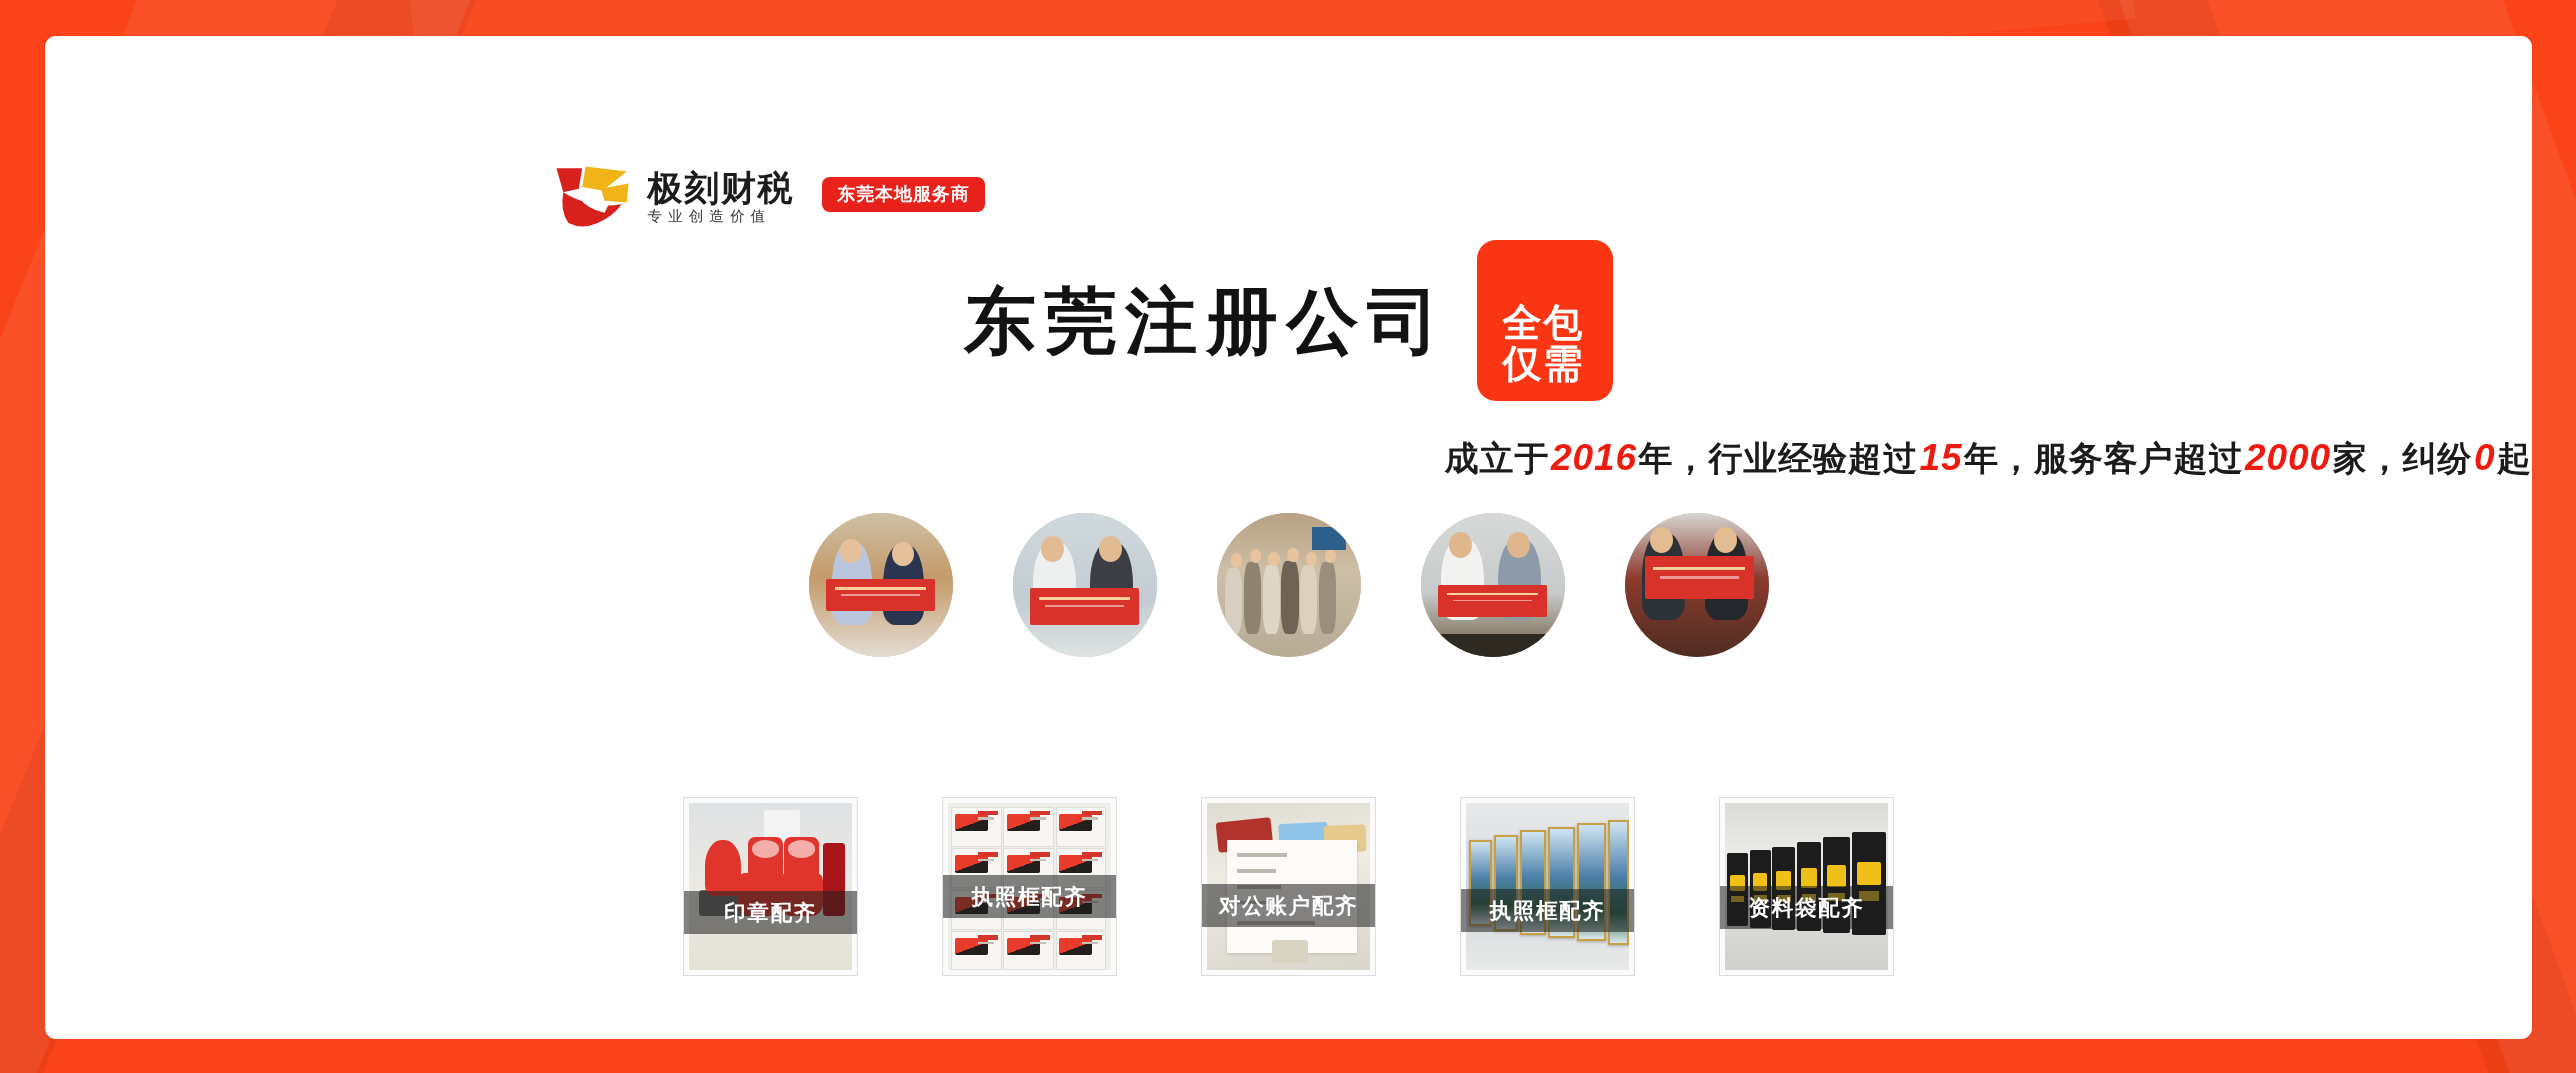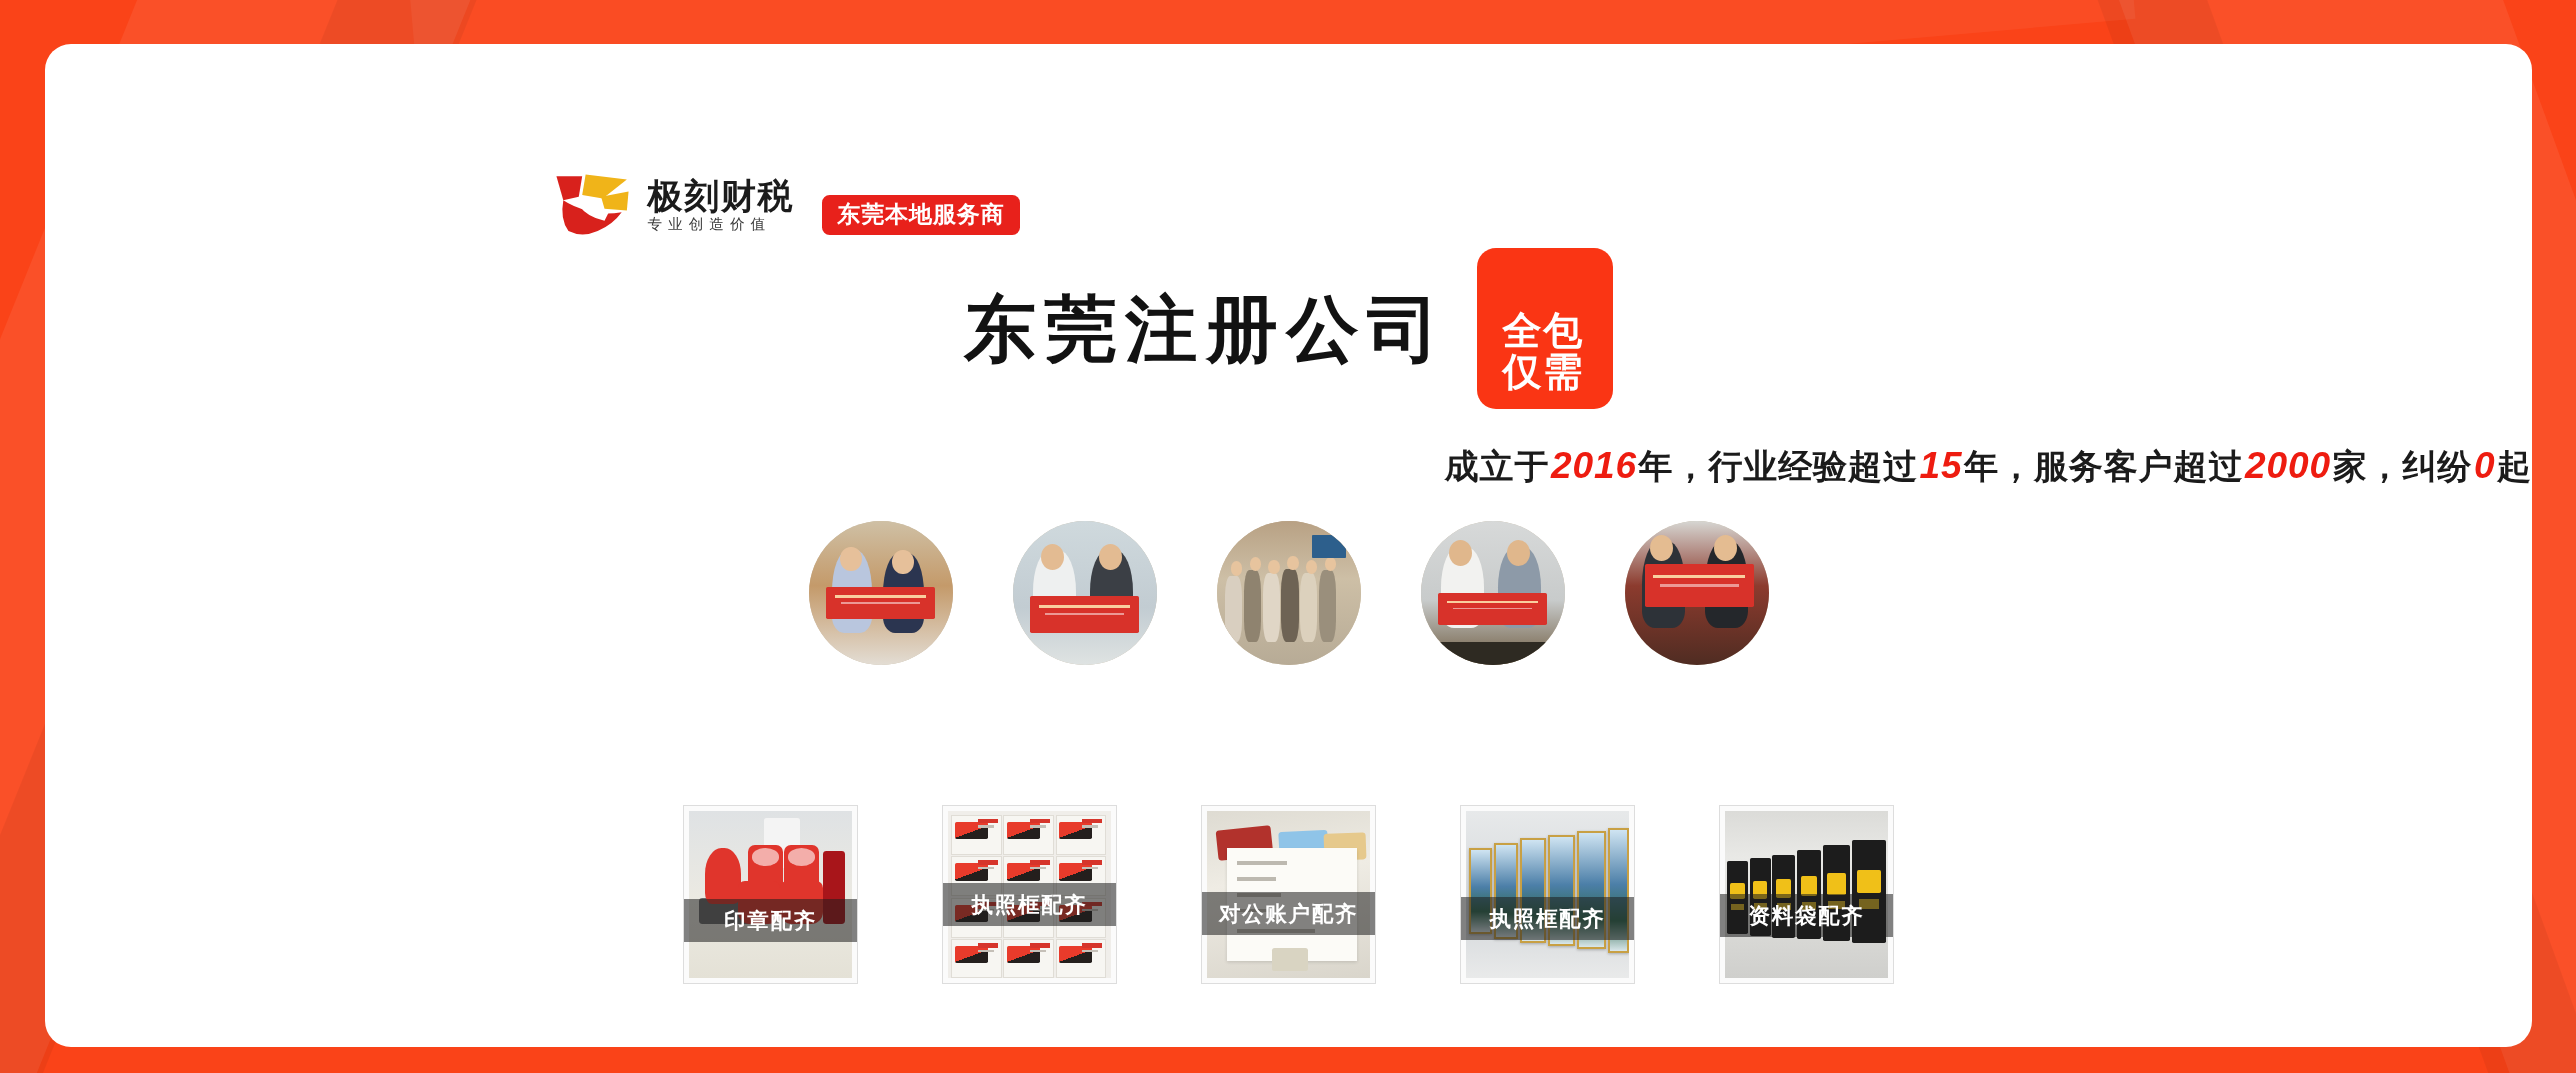--- a/index.html
+++ b/index.html
@@ -16,34 +16,34 @@
   .d1 { width:309px; height:1374px; left:-52px; top:-189px; transform:rotate(22deg); }
   .d2 { width:129px; height:1374px; left:155px; top:-223px; transform:rotate(22deg);
         background:rgba(0,0,0,.05)!important; }
   .d3 { width:361px; height:1374px; right:-103px; top:-172px; transform:rotate(-20deg); }
   .d4 { width:103px; height:1374px; right:197px; top:-206px; transform:rotate(-20deg);
         background:rgba(0,0,0,.05)!important; }
   .d5 { width:1717px; height:223px; left:412px; top:-129px; transform:rotate(-5deg);
         background:rgba(255,255,255,.05)!important; }
 
   .card {
-    position:absolute; left:45px; top:44px; width:2487px; height:1003px;
-    background:#fff; border-radius:26px; overflow:hidden;
+    position:absolute; left:45px; top:36px; width:2487px; height:1003px;
+    background:#fff; border-radius:11px; overflow:hidden;
   }
 
   
   .logo-row { position:absolute; left:508px; top:127px; display:flex; align-items:center; gap:15.5px; }
   .logo-mark { width:79px; height:67px; position:relative; flex:0 0 auto; }
   .logo-words { display:flex; flex-direction:column; gap:4.3px; }
   .logo-name { font-size:35px; font-weight:bold; letter-spacing:1.7px; color:#1b1b1b; line-height:1; }
   .logo-tag { font-size:14.6px; letter-spacing:6px; color:#3a3a3a; line-height:1; }
   .logo-badge {
-    margin-left:12px; background:#e8211b; color:#fff; font-size:23px; font-weight:bold;
+    margin-left:12px; background:#e8211b; color:#fff; font-size:18px; font-weight:bold;
     letter-spacing:0.9px; padding:7.7px 15.5px 9.4px; border-radius:7.7px; line-height:1;
-    align-self:flex-end; margin-bottom:3px;
+    align-self:flex-end; margin-bottom:18px;
   }
 
   
   .headline-row { position:absolute; left:0; right:0; top:204px; display:flex;
                   justify-content:center; align-items:center; gap:29px; }
   .headline { font-size:72px; font-weight:bold; letter-spacing:8.6px; color:#121212;
               line-height:1; white-space:nowrap; }
   .price-badge {
     background:#fa3514; border-radius:19px; color:#fff; display:flex; align-items:center;
     gap:13.7px; padding:13.7px 29px 17px 26px;

